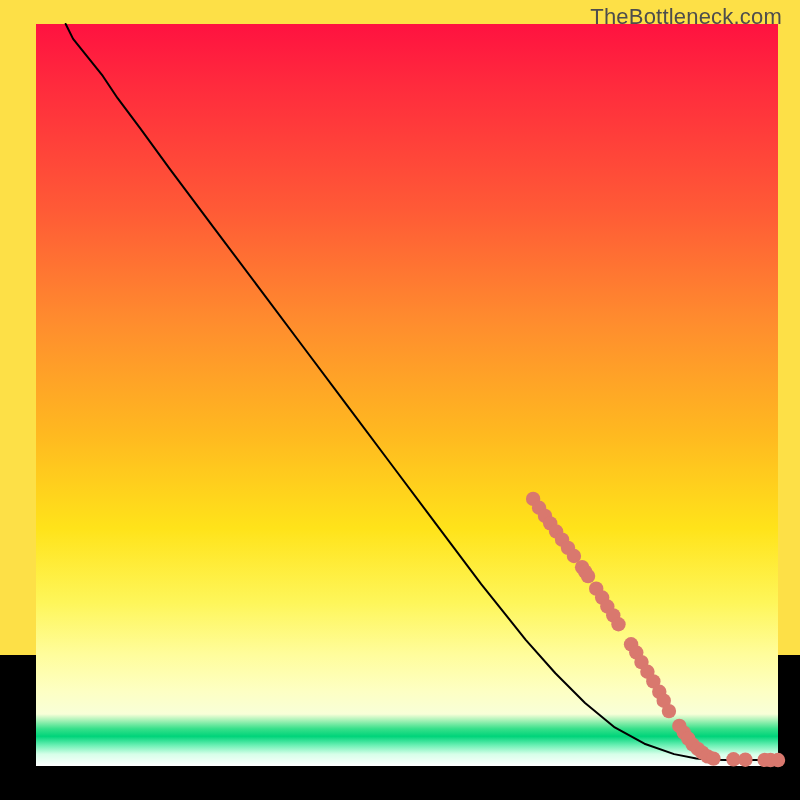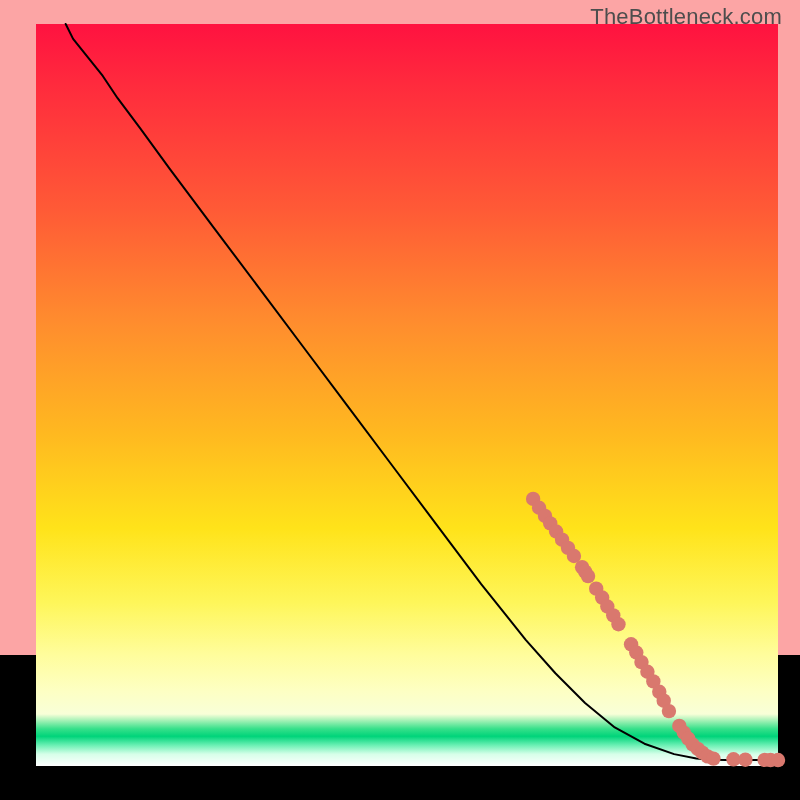--- a/index.html
+++ b/index.html
@@ -8,21 +8,21 @@
     width: 800px;
     height: 800px;
     background: #000;
     font-family: Arial, Helvetica, sans-serif;
     overflow: hidden;
   }
   .frame {
     position: relative;
     width: 800px;
     height: 655px;
-    background: #fca5a5;
+    background: #fde047;
   }
   .plot {
     position: absolute;
     left: 36px;
     top: 24px;
     width: 742px;
     height: 742px;
     
     background: linear-gradient(
       to bottom,

